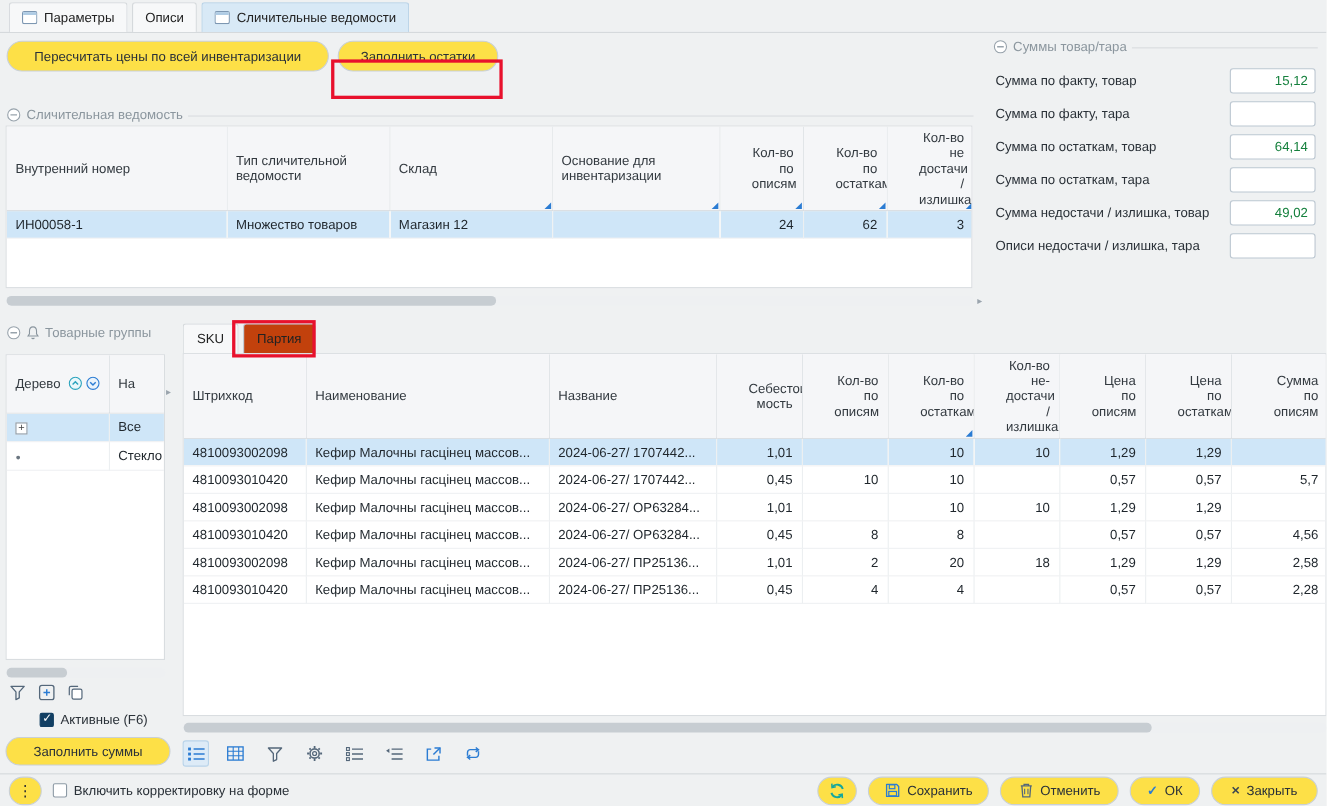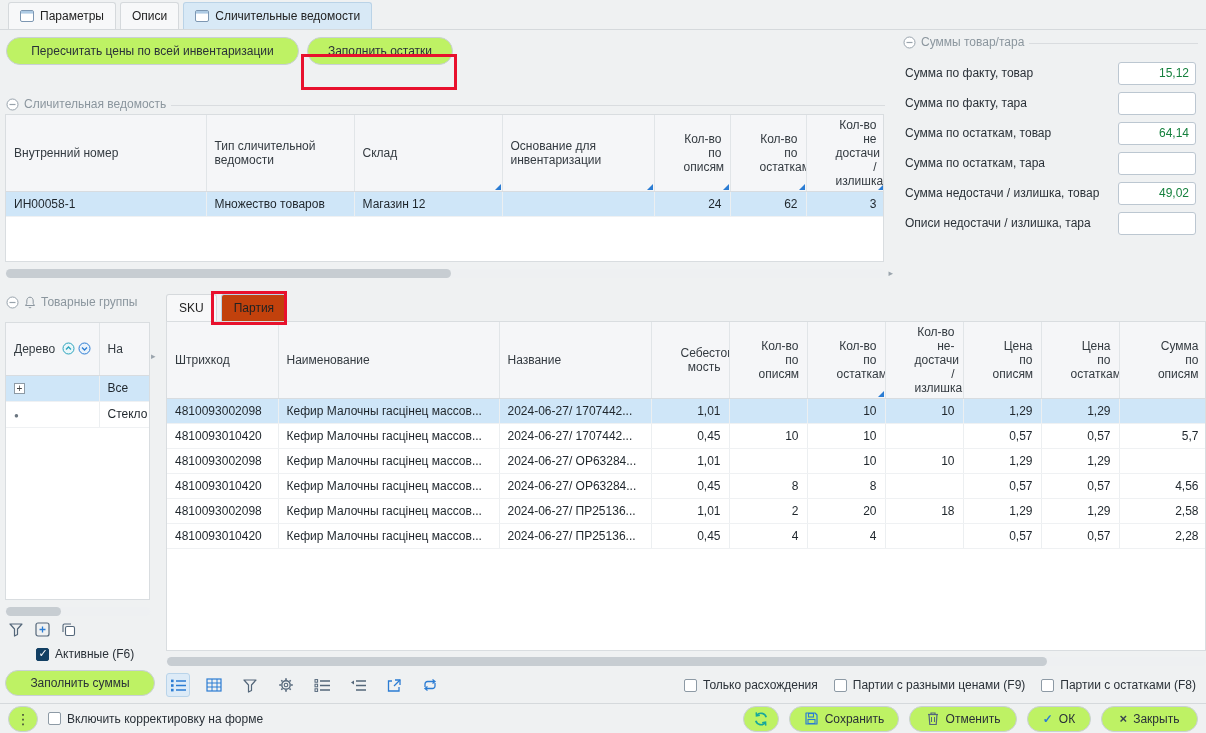--- a/index.html
+++ b/index.html
@@ -11,21 +11,21 @@
   .tabbar{position:absolute;top:0;left:0;right:0;height:30px;display:flex;align-items:flex-end;padding-left:8px;gap:4px;background:#eff1f2;border-bottom:1px solid #d5d9dc;}
   .tab{display:flex;align-items:center;gap:6px;height:27px;padding:0 11px;background:#f7f8f9;border:1px solid #d5d9dc;border-bottom:none;border-radius:3px 3px 0 0;cursor:default;}
   .tab.active{background:#d8e9f6;border-color:#bad3e7;}
 
   
   .ghead{display:flex;align-items:center;gap:5px;padding:4px 8px 0 6px;color:#8b969e;height:20px;}
   .gline{flex:1;border-top:1px solid #d9dcdf;margin-top:2px;}
   .icn{display:inline-flex;align-items:center;justify-content:center;flex:none;}
 
   
-  .btn{display:inline-flex;align-items:center;justify-content:center;gap:6px;height:28px;background:#bef264;border:1px solid #c9d0d6;border-radius:14px;font-size:12px;color:#2a3138;padding:0 12px;white-space:nowrap;cursor:default;}
+  .btn{display:inline-flex;align-items:center;justify-content:center;gap:6px;height:28px;background:#fde047;border:1px solid #c9d0d6;border-radius:14px;font-size:12px;color:#2a3138;padding:0 12px;white-space:nowrap;cursor:default;}
   .btn.small{height:26px;}
 
   
   .actions{position:absolute;top:30px;left:0;width:893px;height:62px;}
   .grow-buttons{display:flex;gap:8px;margin:7px 0 0 6px;}
 
   
   .sums{position:absolute;top:30px;left:897px;width:309px;height:262px;}
   .sums .rows{margin-top:8px;}
   .sum-row{display:flex;align-items:center;height:30px;padding:0 10px 0 8px;}
@@ -491,34 +491,20 @@
           </span>
         <span class="iconbox">
             <svg width="16" height="14" viewBox="0 0 16 14">
               <path d="M3 9 V6 A2.5 2.5 0 0 1 5.5 3.5 H12" fill="none" stroke="#2b7cd3" stroke-width="1.3"></path>
               <path d="M10.5 1.5 L13 3.5 L10.5 5.5" fill="none" stroke="#2b7cd3" stroke-width="1.3"></path>
               <path d="M13 5 V8 A2.5 2.5 0 0 1 10.5 10.5 H4" fill="none" stroke="#2b7cd3" stroke-width="1.3"></path>
               <path d="M5.5 8.5 L3 10.5 L5.5 12.5" fill="none" stroke="#2b7cd3" stroke-width="1.3"></path>
             </svg>
           </span>
       </div>
-      <div class="dt-filters">
-        <label class="cb-row">
-          <span class="cb"></span>
-          <span>Только расхождения</span>
-        </label>
-        <label class="cb-row">
-          <span class="cb"></span>
-          <span>Партии с разными ценами (F9)</span>
-        </label>
-        <label class="cb-row">
-          <span class="cb"></span>
-          <span>Партии с остатками (F8)</span>
-        </label>
-      </div>
     </div>
   </div>
 
   <div class="footer">
     <button class="btn small" style="width:30px;padding:0">
         <span class="kebab">⋮</span>
       </button>
     <label class="cb-row">
       <span class="cb"></span>
       <span>Включить корректировку на форме</span>

